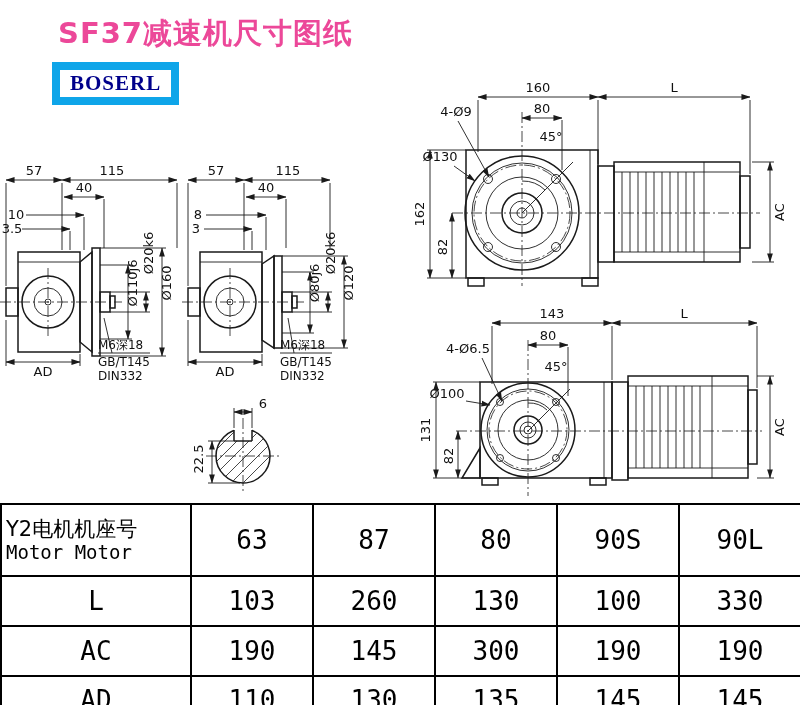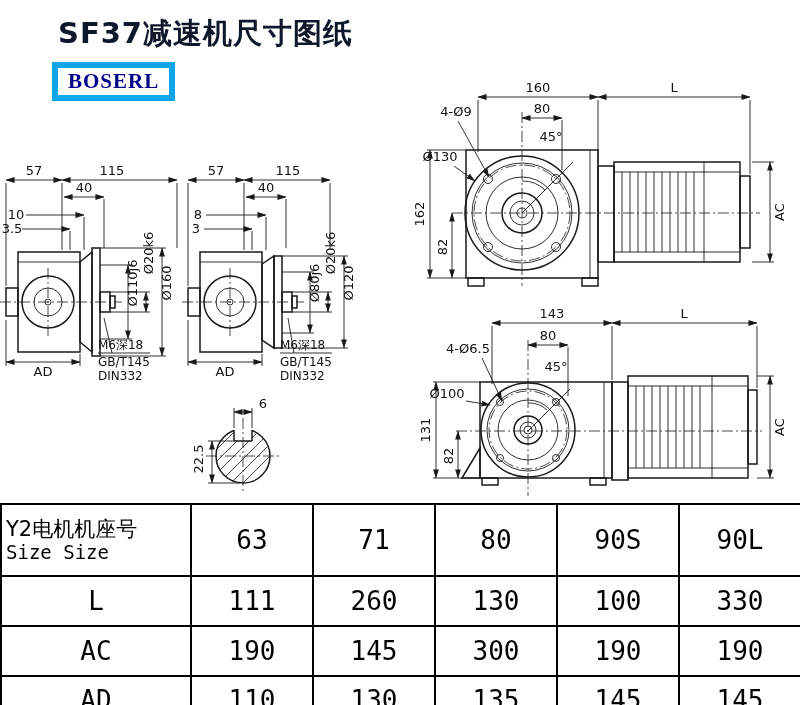--- a/index.html
+++ b/index.html
@@ -1,22 +1,22 @@
 <!DOCTYPE html>
 <html><head>
 <meta charset="utf-8">
 <style>
   * { margin:0; padding:0; box-sizing:border-box; }
   html,body { width:800px; height:705px; background:#fff; overflow:hidden;
               font-family:"DejaVu Sans", sans-serif; }
   .page { position:relative; width:800px; height:705px; background:#fff; }
 
   .title { position:absolute; left:58px; top:14px; font-size:29px; font-weight:bold;
-           color:#0f172a; letter-spacing:1px;text-align:right; }
-  .brand-box { position:absolute; left:52px; top:62px; border:6px solid #0ea5e9;
+           color:#ec4899; letter-spacing:1px;text-align:right; }
+  .brand-box { position:absolute; left:52px; top:62px; border:8px solid #0ea5e9;
                padding:1px 10px; background:#fff; }
   .brand-box span { color:#00008b; font-size:21px; font-weight:bold;
                     font-family:"Liberation Serif", serif; letter-spacing:1px; }
 
   svg.drawing { position:absolute; left:0; top:0; }
   .ol { stroke:#1a1a1a; stroke-width:1.5; fill:none; }
   .tl { stroke:#1a1a1a; stroke-width:0.9; fill:none; }
   .cl { stroke:#1a1a1a; stroke-width:0.8; fill:none; stroke-dasharray:11 3 2 3; }
   .ht { stroke:#1a1a1a; stroke-width:0.8; }
   .dt { font:13px "DejaVu Sans", sans-serif; fill:#111; text-anchor:middle; }
@@ -325,31 +325,31 @@
         <col style="width:122px">
         <col style="width:122px">
       <col style="width:122px">
         <col style="width:122px">
         <col style="width:122px">
     </colgroup>
     <tbody>
         <tr style="height:72px">
       <th class="hdr-first">
         <div class="hdr-cn">Y2电机机座号</div>
-        <div class="hdr-en">Size Size</div>
+        <div class="hdr-en">Motor Motor</div>
       </th>
       <th class="num">63</th>
-      <th class="num">71</th>
+      <th class="num">87</th>
       <th class="num">80</th>
       <th class="num">90S</th>
       <th class="num">90L</th>
     </tr>
     <tr style="height:50px">
       <th class="num">L</th>
-      <td class="num">111</td>
+      <td class="num">103</td>
       <td class="num">260</td>
       <td class="num">130</td>
       <td class="num">100</td>
       <td class="num">330</td>
     </tr>
     <tr style="height:50px">
       <th class="num">AC</th>
       <td class="num">190</td>
       <td class="num">145</td>
       <td class="num">300</td>

